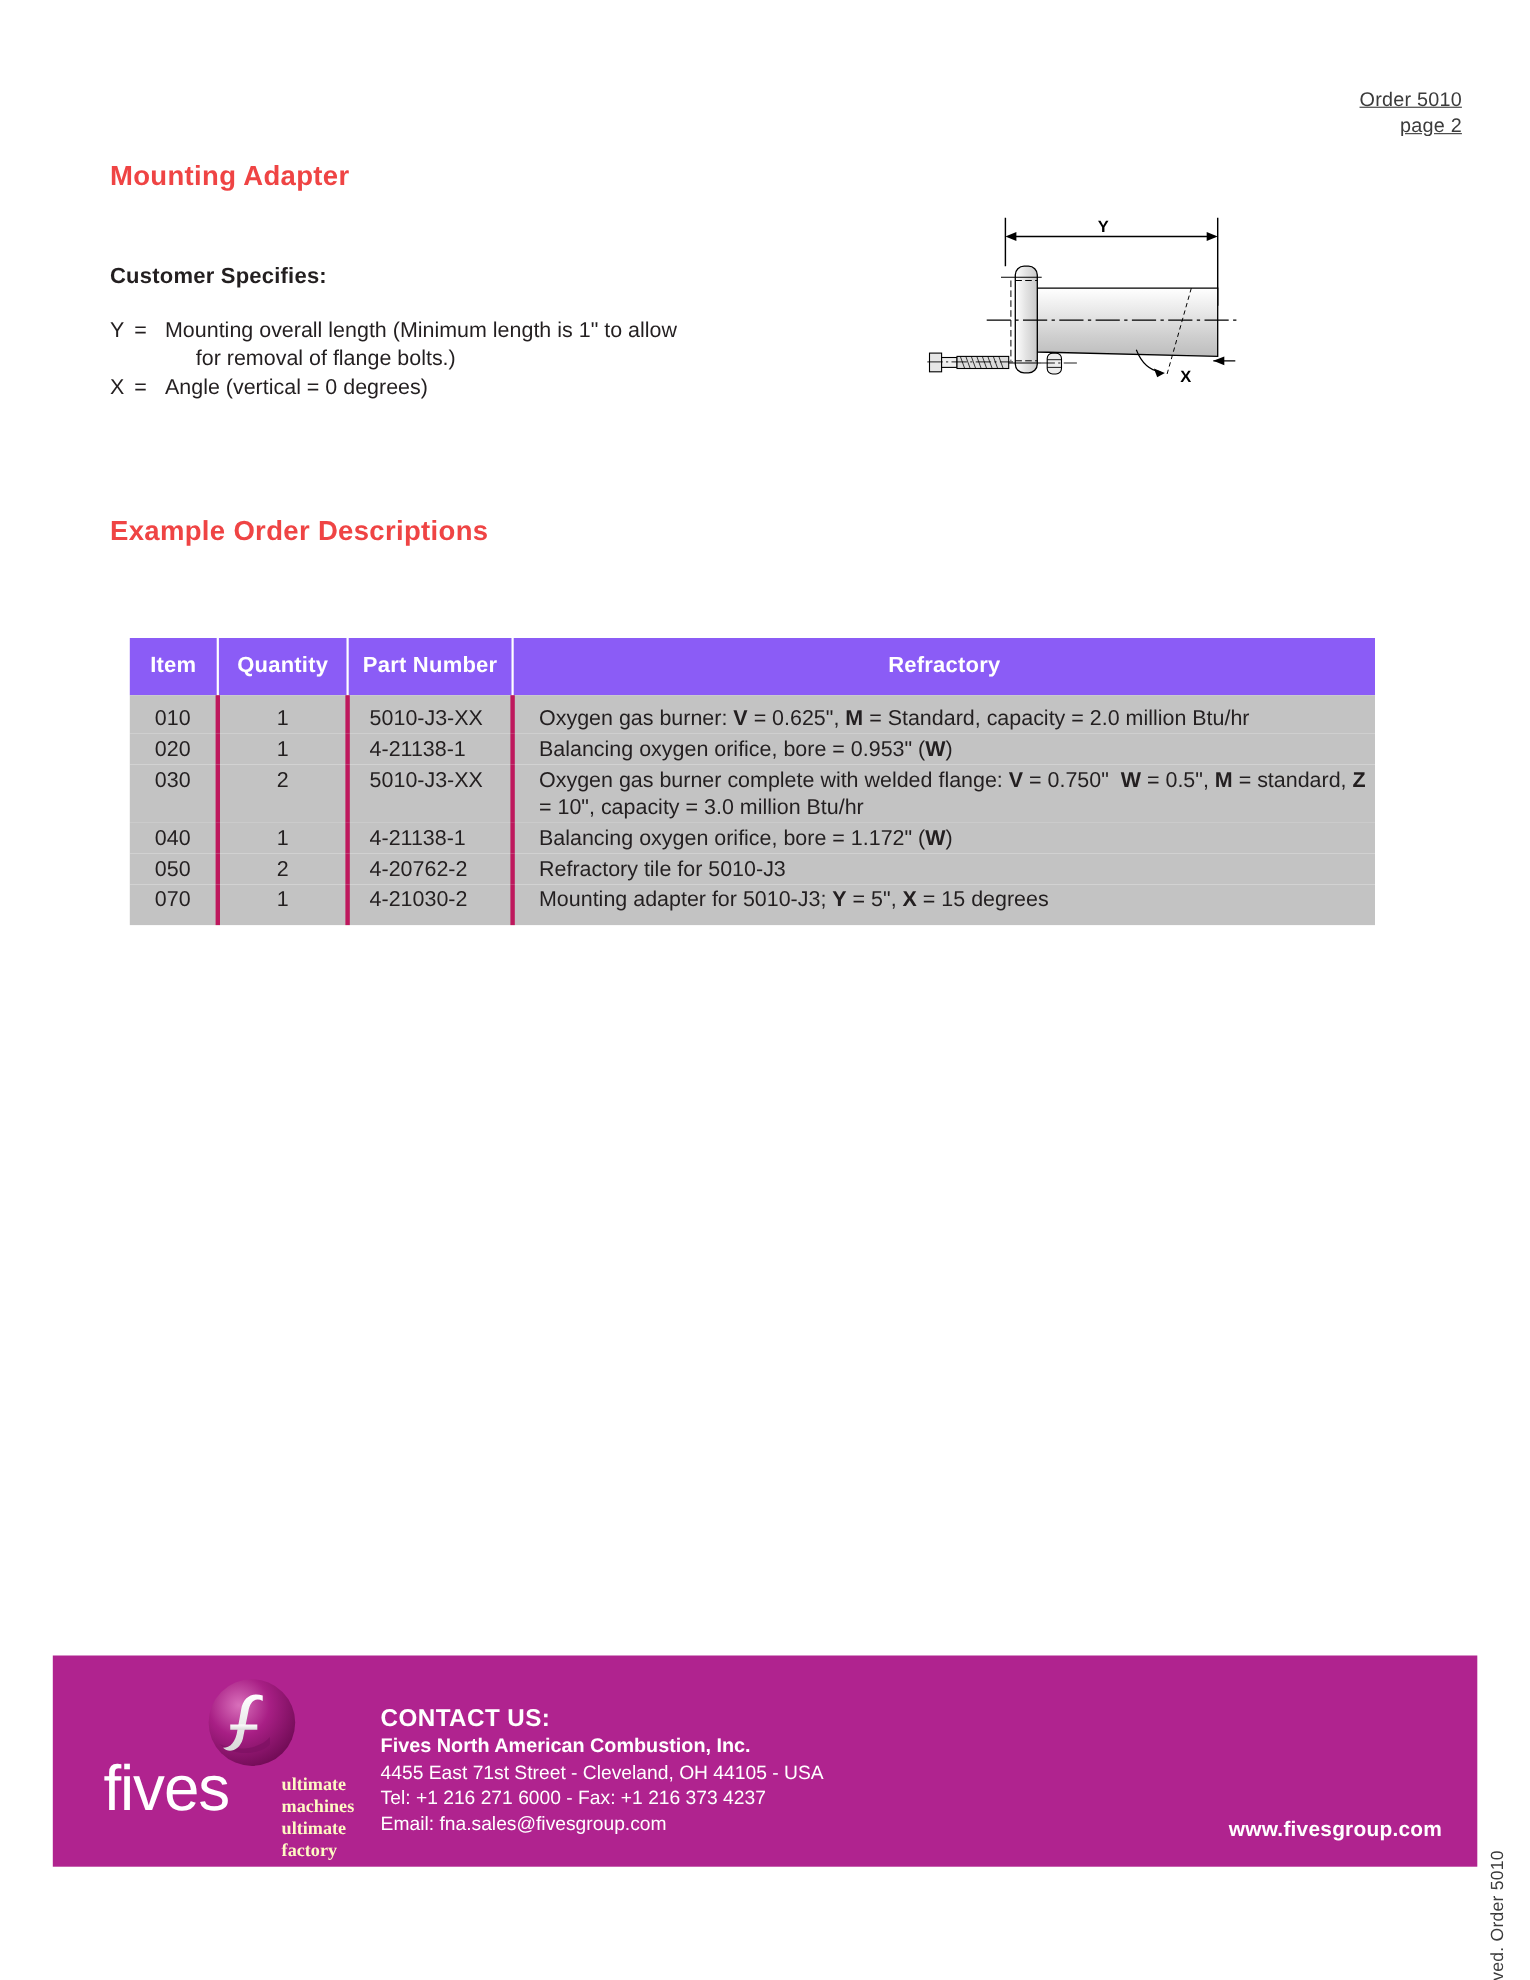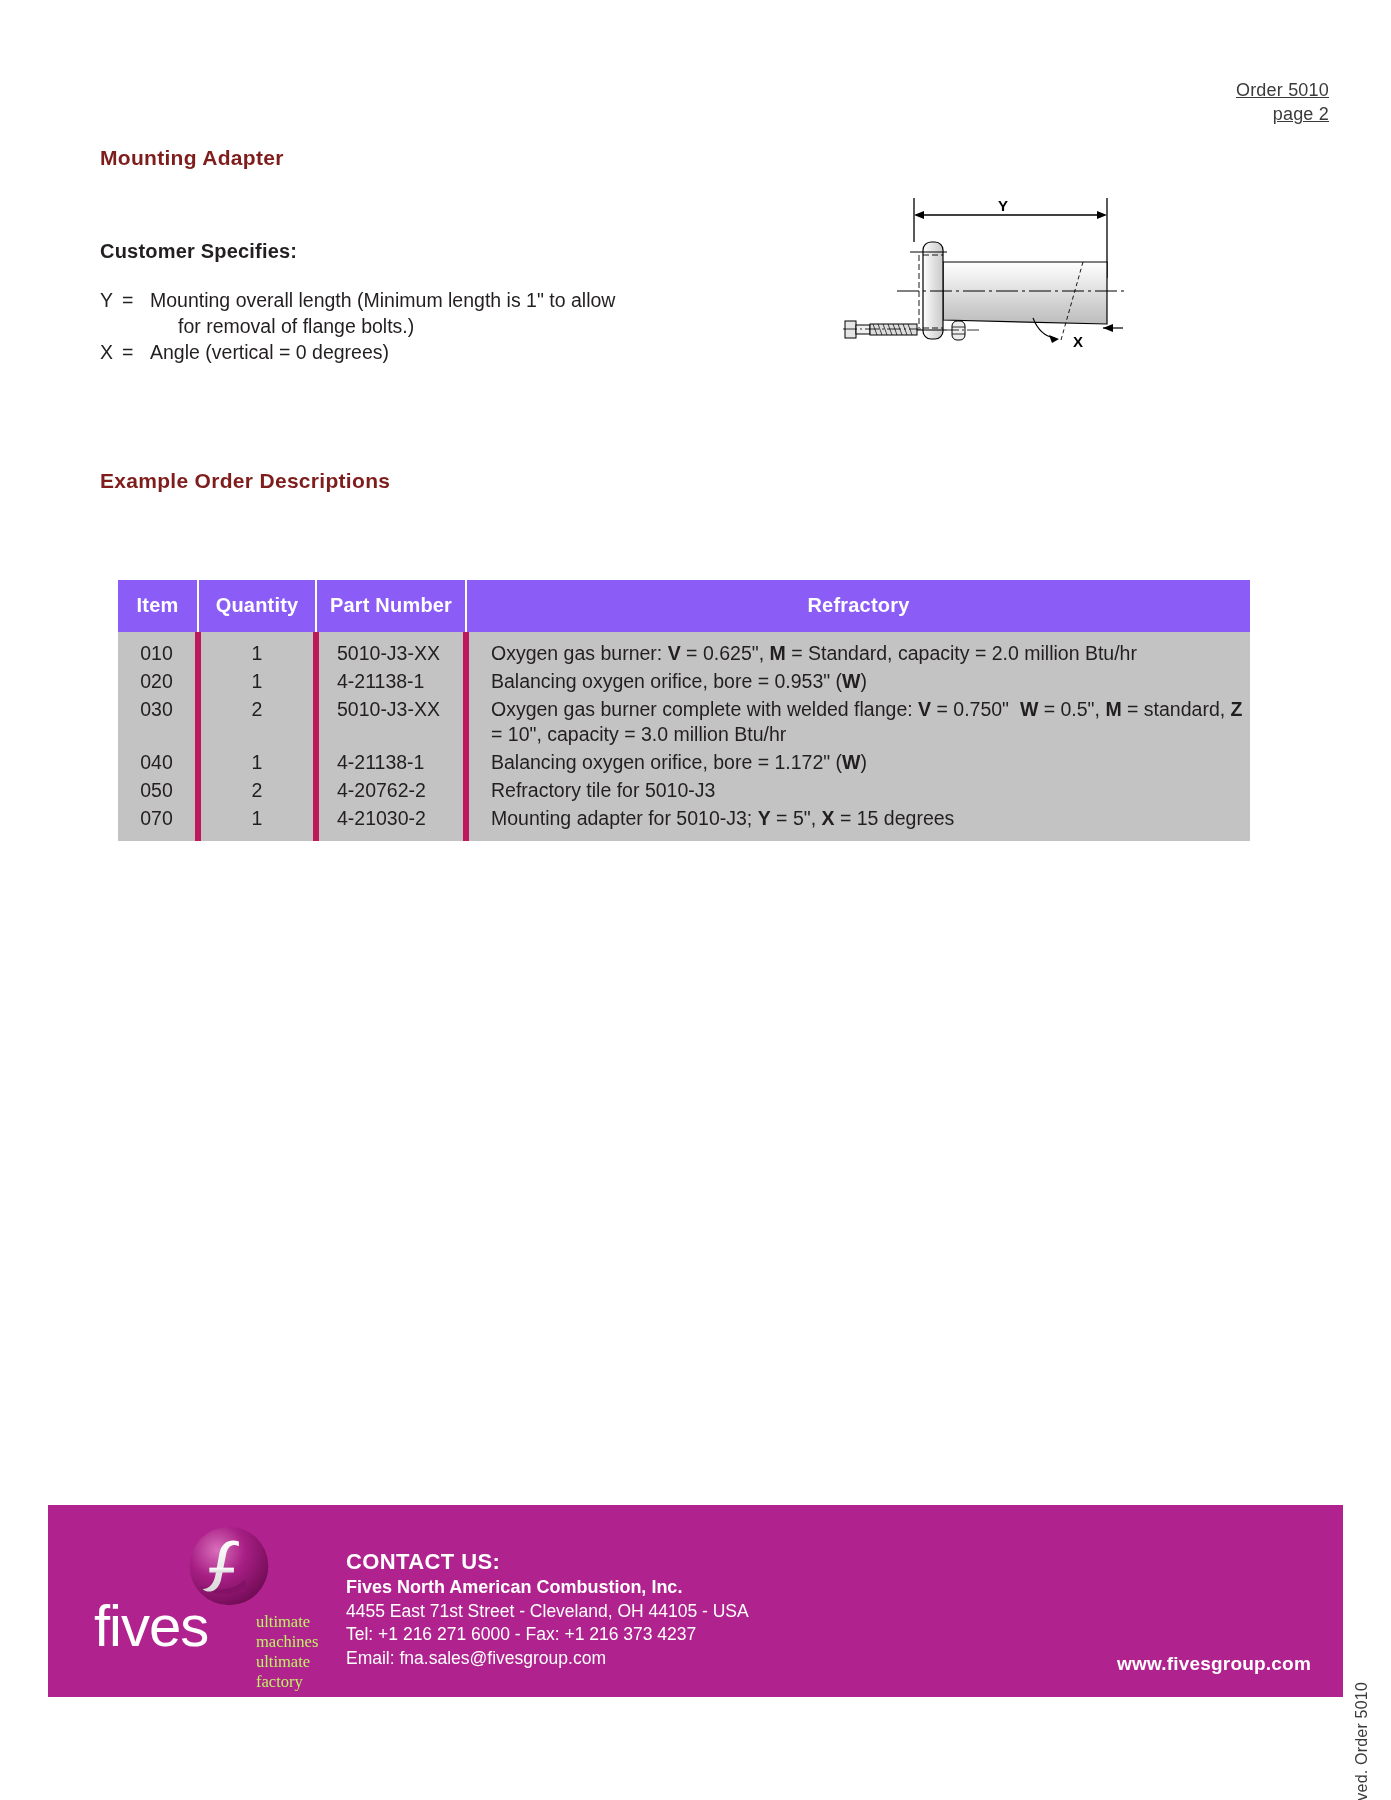--- a/index.html
+++ b/index.html
@@ -30,23 +30,23 @@
     line-height: 1.35;
     color: #3b3b3b;
     letter-spacing: 0.2px;
     text-decoration: underline;
   }
 
   
   .section-heading {
     position: absolute;
     left: 100px;
-    font-size: 21px;
-    font-weight: bold;
-    color: #7f1d1d;
+    font-size: 25px;
+    font-weight: bold;
+    color: #ef4444;
     letter-spacing: 0.3px;
   }
   #heading-mounting-adapter { top: 146px; }
   #heading-example-orders   { top: 469px; }
 
   .subheading {
     position: absolute;
     left: 100px;
     top: 240px;
     font-size: 20px;
@@ -114,21 +114,21 @@
     letter-spacing: 0.2px;
   }
   .order-table thead th:last-child { border-right: none; }
 
   .order-table tbody td {
     background: #c3c3c3;
     color: #231f20;
     font-size: 19.5px;
     line-height: 1.24;
     padding: 2px 6px;
-    border-right: 6px solid #be185d;
+    border-right: 4px solid #be185d;
     vertical-align: top;
   }
   .order-table tbody td:last-child { border-right: none; }
   .order-table tbody tr:first-child td { padding-top: 9px; }
   .order-table tbody tr:last-child  td { padding-bottom: 11px; }
 
   .cell-center { text-align: center; }
   .cell-part   { padding-left: 18px !important; }
   .cell-desc   { padding-left: 22px !important; }
   .cell-desc b { font-weight: bold; }
@@ -180,21 +180,22 @@
     color: #ffffff;
     letter-spacing: -1px;
   }
   .logo-tagline {
     position: absolute;
     left: 168px;
     top: 93px;
     font-family: "Liberation Serif", serif;
     font-size: 16.5px;
     line-height: 1.22;
-    color: #bef264;
+    color: #fef9c3;
+    font-weight: bold;
   }
 
   .contact {
     position: absolute;
     left: 298px;
     top: 42px;
     font-size: 17.5px;
     line-height: 1.33;
     color: #ffffff;
   }

